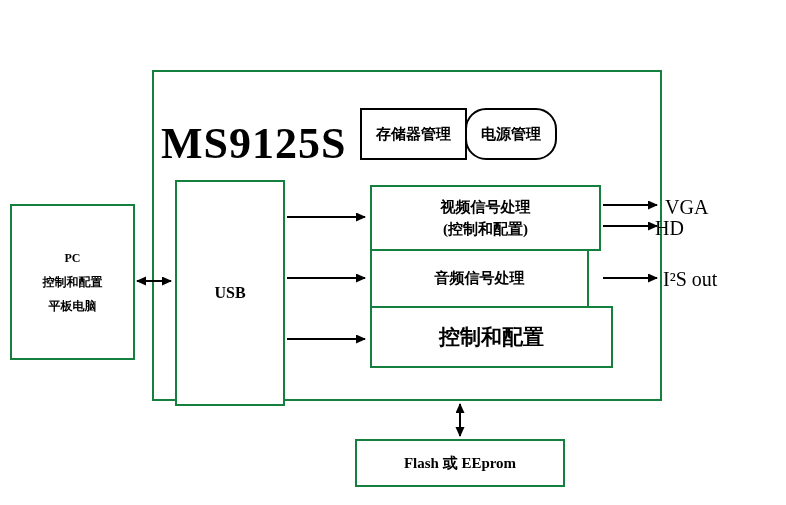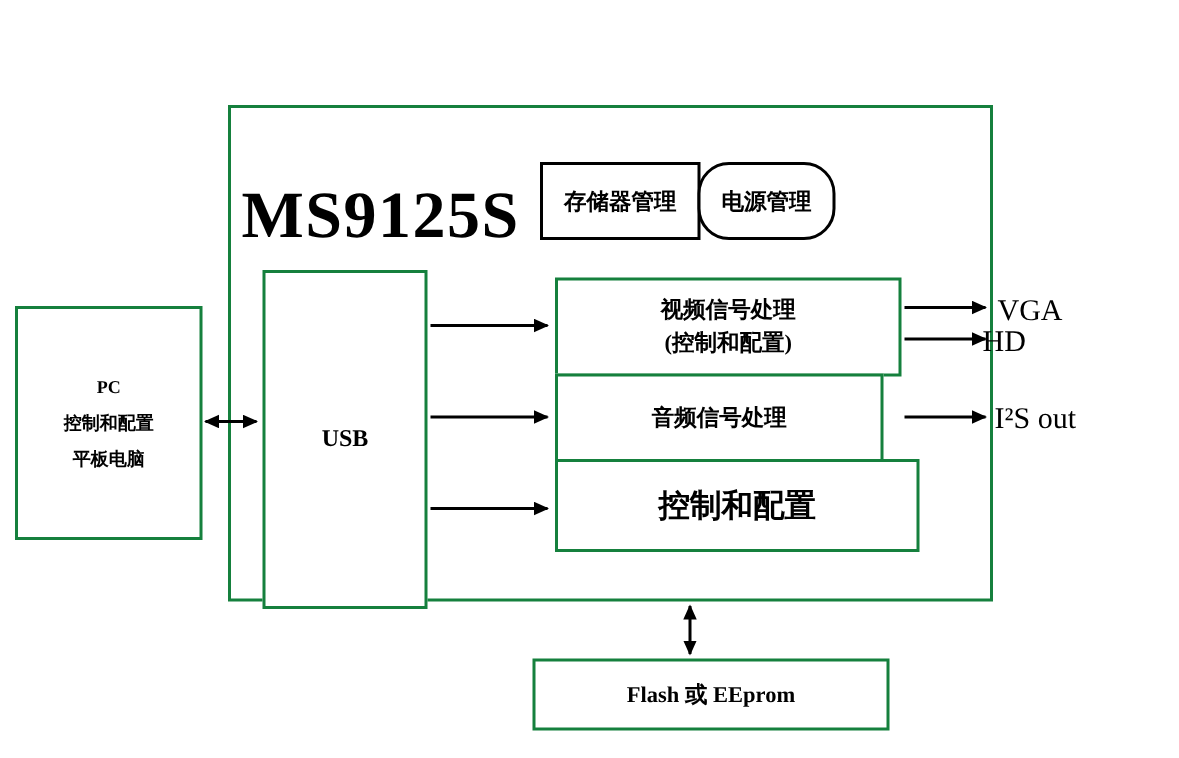--- a/index.html
+++ b/index.html
@@ -70,21 +70,21 @@
   .control { left: 370px; top: 306px; width: 243px; height: 62px; font-size: 21px; font-weight: bold; }
 
   
   .host {
     left: 10px; top: 204px; width: 125px; height: 156px;
     font-size: 12px; font-weight: bold; line-height: 24px;
     flex-direction: column;
   }
 
   
-  .flash { left: 355px; top: 439px; width: 238px; height: 48px; font-size: 15px; font-weight: bold; }
+  .flash { left: 355px; top: 439px; width: 210px; height: 48px; font-size: 15px; font-weight: bold; }
 
   
   .out-label {
     position: absolute;
     font-size: 20px;
     font-weight: normal;
     white-space: nowrap;
   }
   .out-vga { left: 665px; top: 196px; }
   .out-hd  { left: 655px; top: 217px; }

